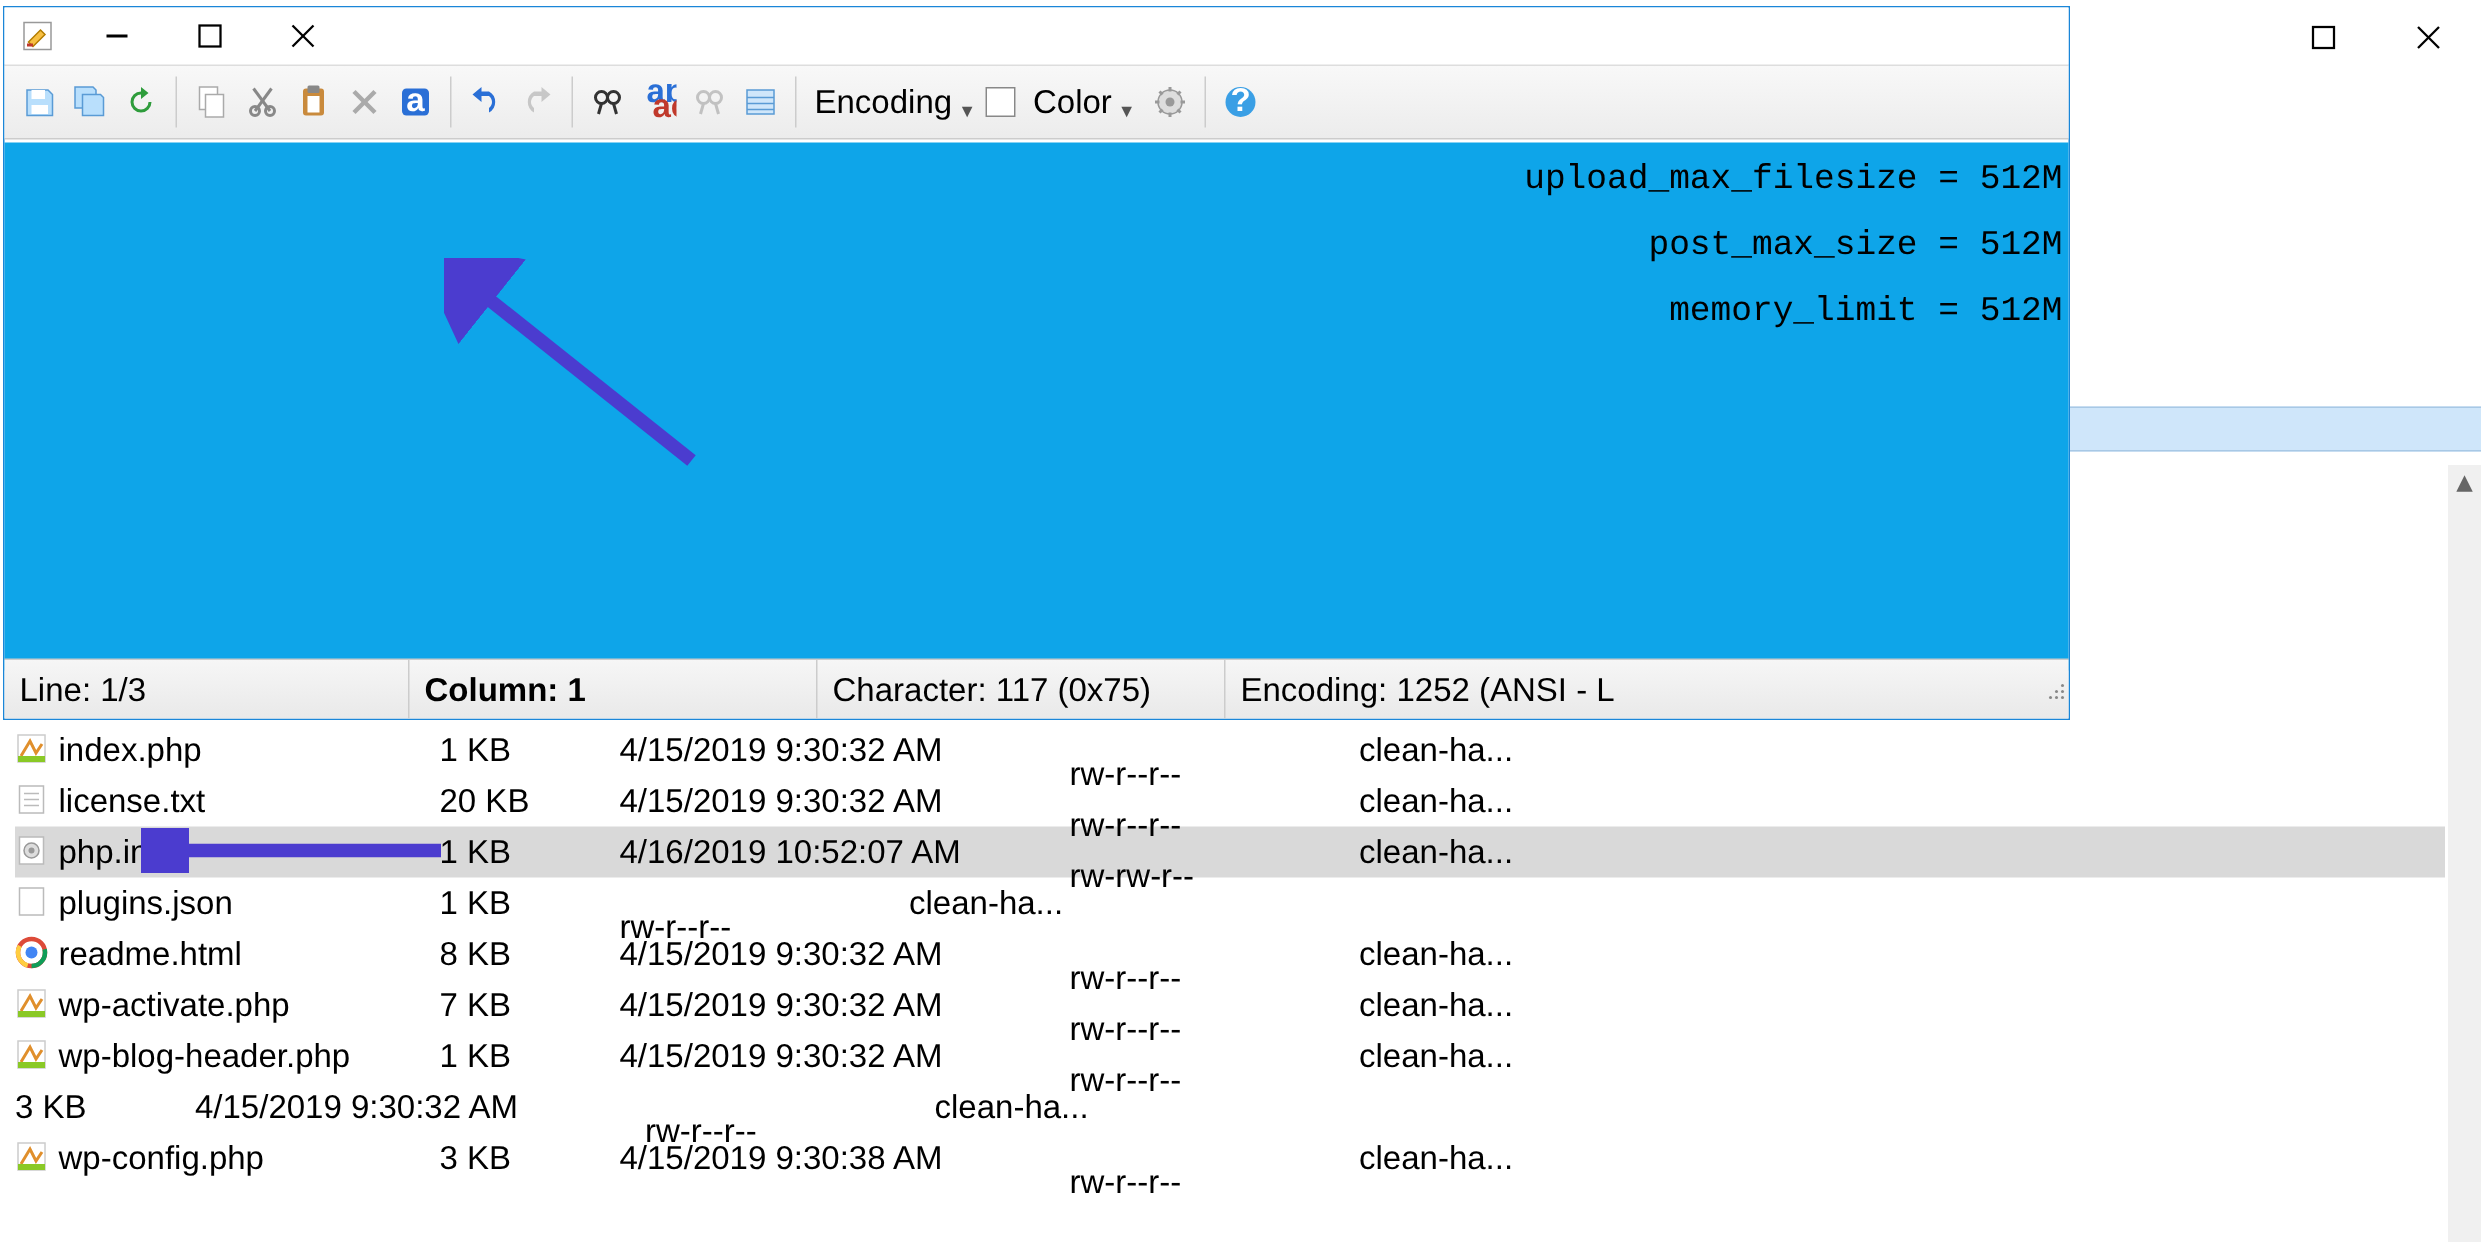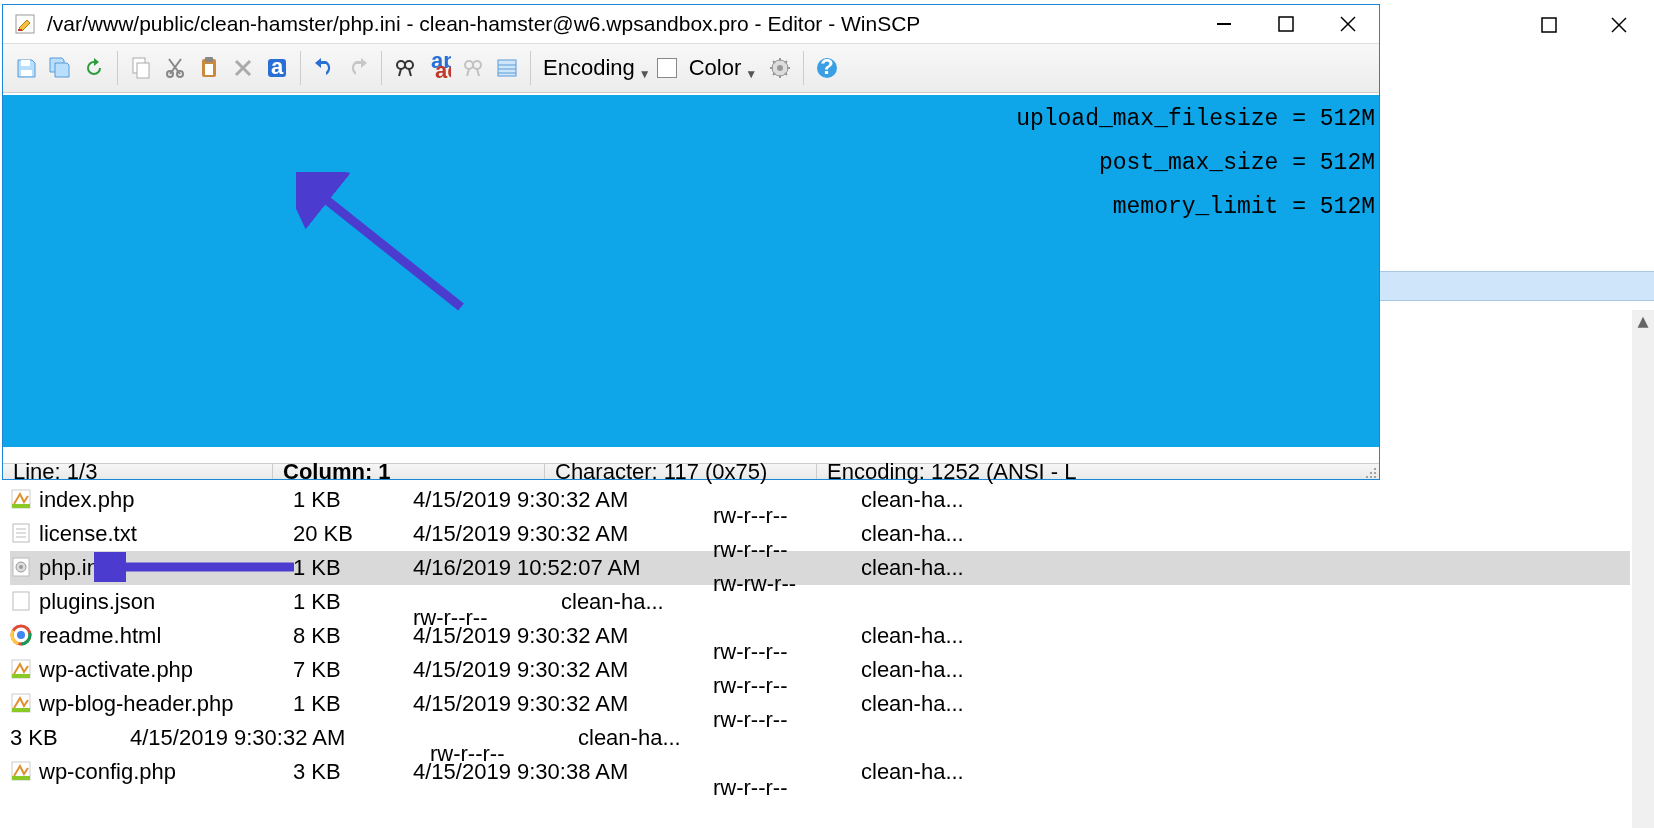--- a/index.html
+++ b/index.html
@@ -11,36 +11,36 @@
 .bg-scroll { position:absolute; right:0; top:310px; bottom:0; width:22px; background:#f0f0f0;}
 .bg-scroll-up { position:absolute; top:0; left:0; right:0; height:22px; display:flex; align-items:center; justify-content:center; color:#666;}
 .file-list { position:absolute; left:10px; top:483px; right:24px; }
 .file-row { display:flex; height:34px; align-items:center; white-space:nowrap; }
 .file-row.selected { background:#d9d9d9; }
 .file-icon { width:24px; height:24px; margin-right:5px; flex:0 0 24px;}
 .col-name { flex:0 0 283px; display:flex; align-items:center; overflow:hidden;}
 .col-size { flex:0 0 120px; text-align:left; padding-right:10px;}
 .col-changed { flex:0 0 300px;}
 .col-rights { flex:0 0 148px;margin-top:32px;}
-.col-owner { flex:0 0 150px;}
+.col-owner { flex:0 0 150px;margin-left:45px;}
 
 .editor-window { position:absolute; left:2px; top:4px; width:1378px; height:476px; background:#fff; border:1px solid #1a86d8; }
 .titlebar { height:38px; display:flex; align-items:center; background:#fff; color:#000;}
 .title-icon { width:24px; height:24px; margin:0 10px;}
 .title-text { flex:1; font-size:21px;}
 .win-btns { display:flex; height:38px;}
 .win-btn { width:62px; display:flex; align-items:center; justify-content:center;}
 .toolbar { height:50px; background:linear-gradient(#f8f8f8,#ececec); border-top:1px solid #ddd; border-bottom:1px solid #ccc; display:flex; align-items:center; padding:0 6px;}
 .tb-btn { width:34px; height:34px; display:flex; align-items:center; justify-content:center; margin:0 0px; border-radius:3px;}
 .tb-sep { width:1px; height:34px; background:#ccc; margin:0 6px;}
 .tb-text { padding:0 6px; font-size:21px; display:flex; align-items:flex-end;}
 .tb-text .chev { margin-left:4px; font-size:12px; color:#555;}
 .tb-check { width:20px; height:20px; border:1px solid #888; margin-right:6px; background:#fff;}
 .editor-body { position:absolute; top:90px; left:0; right:0; bottom:32px; background:#0ea5e9; font-family:Consolas,"Courier New",monospace; font-size:23px; line-height:44px; padding:2px 4px; white-space:pre;text-align:right;}
-.statusbar { position:absolute; bottom:0; left:0; right:0; height:16px; background:linear-gradient(#f6f6f6,#e9e9e9); border-top:1px solid #ccc; display:flex; align-items:center; font-size:21px;}
+.statusbar { position:absolute; bottom:0; left:0; right:0; height:40px; background:linear-gradient(#f6f6f6,#e9e9e9); border-top:1px solid #ccc; display:flex; align-items:center; font-size:21px;}
 .sb-cell { border-right:1px solid #ccc; padding:0 10px; height:100%; display:flex; align-items:center;}
 .sb-cell:first-child{width:270px;}
 .sb-cell:nth-child(2){width:272px;font-weight:bold;}
 .sb-cell:nth-child(3){width:272px;}
 .sb-cell:nth-child(4){flex:1;}
 .grip { width:18px; display:flex; align-items:flex-end; justify-content:flex-end; padding:2px;}
 .arrow-1 { position:absolute; pointer-events:none; }
 .arrow-2 { position:absolute; pointer-events:none; }
 svg{display:block;}
 </style>
@@ -204,21 +204,20 @@
 
 <div class="editor-window">
   <div class="titlebar">
     <div class="title-icon">
       <svg width="24" height="24">
           <rect x="3" y="3" width="18" height="18" fill="#fff" stroke="#999"></rect>
           <path d="M6 16 L14 8 L17 11 L9 19 Z" fill="#f7c043" stroke="#b37d00"></path>
           <rect x="5" y="17" width="4" height="2" fill="#c0392b"></rect>
         </svg>
     </div>
-    <div class="title-text">/var/www/public/clean-hamster/php.ini - clean-hamster@w6.wpsandbox.pro - Editor - WinSCP</div>
     <div class="win-btns">
        <div class="win-btn">
           <svg width="18" height="18">
             <line x1="2" y1="9" x2="16" y2="9" stroke="#000" stroke-width="2"></line>
           </svg>
         </div>
        <div class="win-btn">
           <svg width="18" height="18">
             <rect x="2" y="2" width="14" height="14" fill="none" stroke="#000" stroke-width="1.5"></rect>
           </svg>

